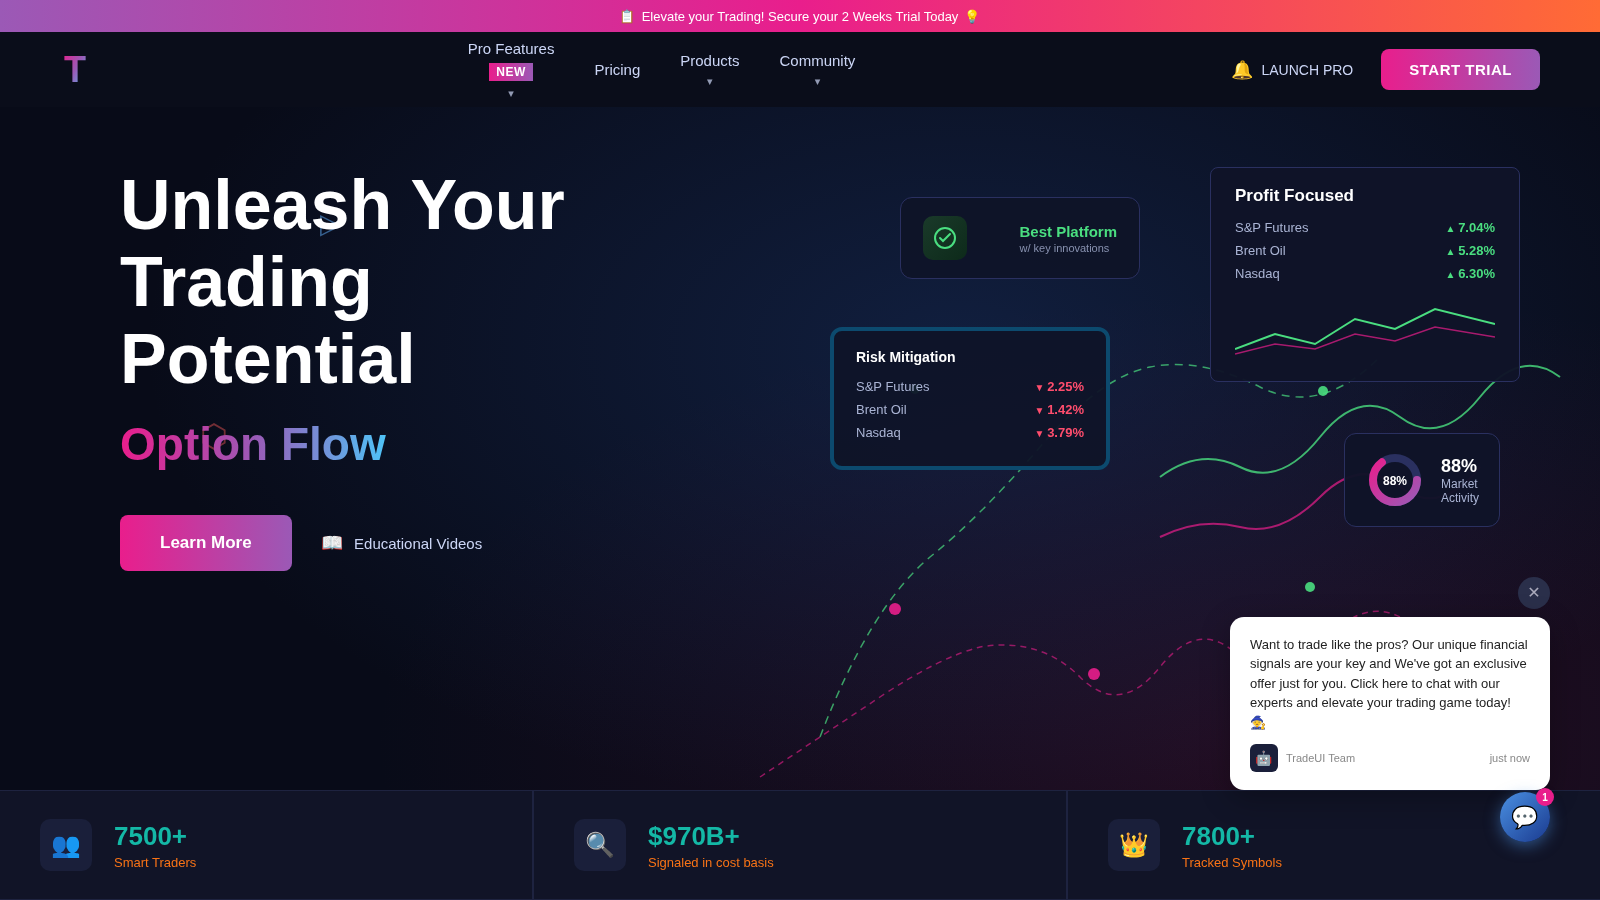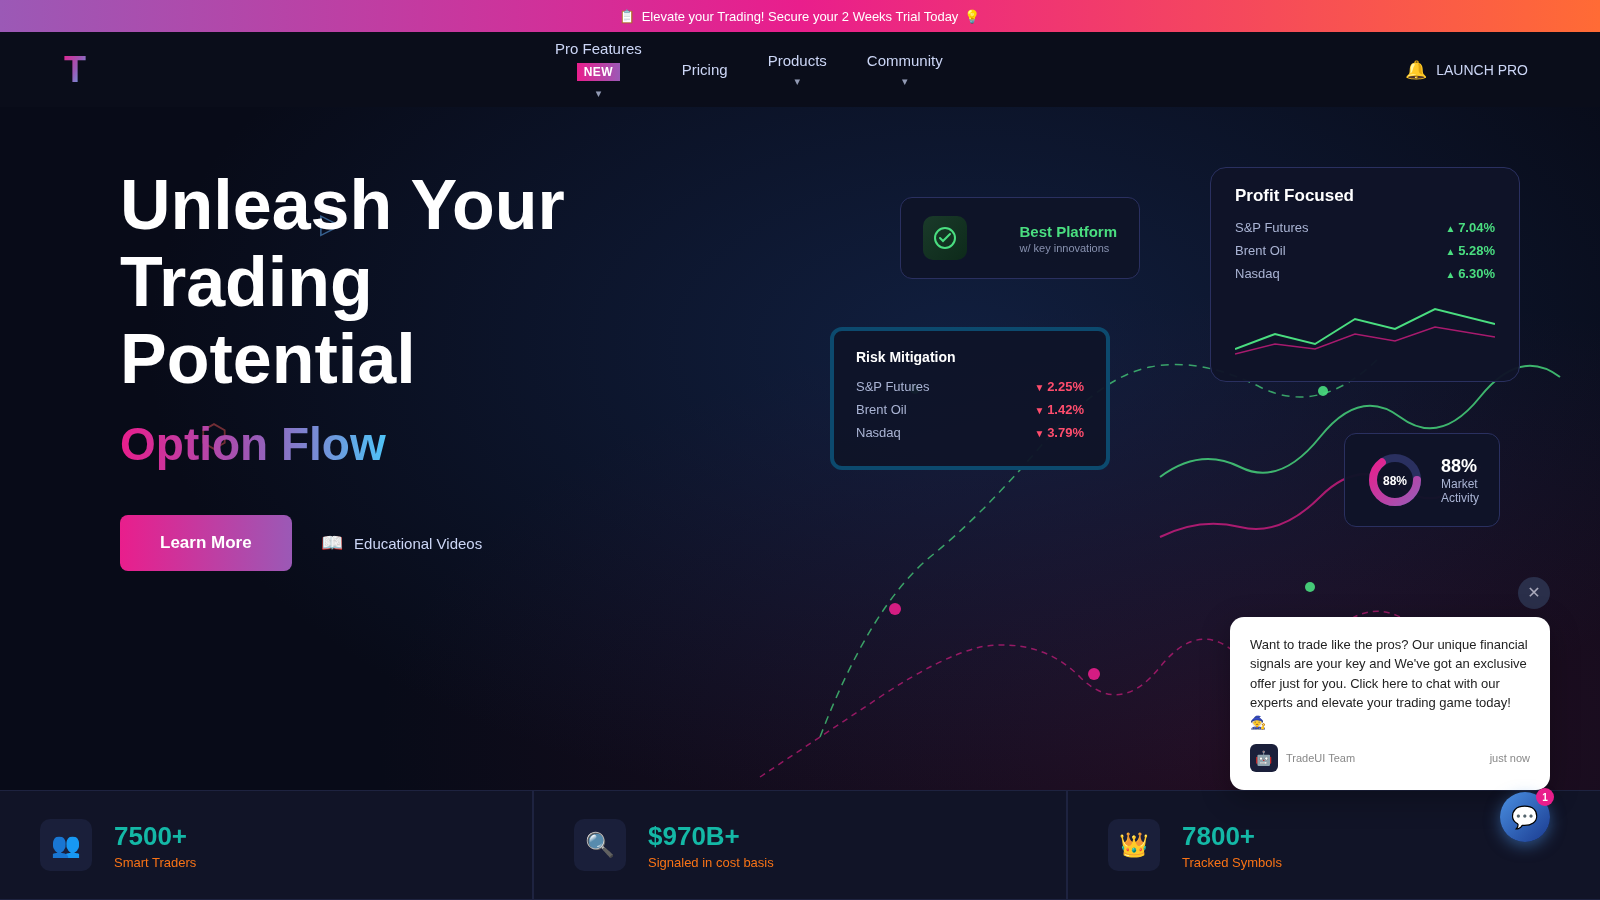--- a/index.html
+++ b/index.html
@@ -320,21 +320,21 @@
 
     .risk-val-neg::before { content: '▼ '; font-size: 10px; }
 
     
     .profit-card {
       position: absolute;
       top: 20px;
       right: 0;
       background: rgba(15, 20, 40, 0.97);
       border: 1px solid #2a3060;
-      border-radius: 16px;
+      border-radius: 8px;
       padding: 18px 24px;
       min-width: 300px;
     }
 
     .profit-title {
       font-size: 17px;
       font-weight: 700;
       color: #fff;
       margin-bottom: 14px;
     }
@@ -542,20 +542,21 @@
       <span>Community</span>
       <span class="nav-chevron">▾</span>
     </div>
   </div>
 
   <div class="nav-right">
     <div class="launch-pro-btn">
       <span class="launch-pro-icon">🔔</span>
       <span>LAUNCH PRO</span>
     </div>
+    <button class="start-trial-btn">START TRIAL</button>
   </div>
 </nav>
 
 <div class="hero">
 
   <svg class="dashed-path" viewBox="0 0 1600 793" xmlns="http://www.w3.org/2000/svg" preserveAspectRatio="none">
 
     <path d="M 820 580 Q 870 450 930 400 Q 980 360 1040 290 Q 1100 220 1150 210 Q 1200 200 1260 230 Q 1320 260 1380 200" fill="none" stroke="#4ade80" stroke-width="1.5" stroke-dasharray="8,6" opacity="0.7"></path>
 
     <path d="M 760 620 Q 820 580 880 540 Q 940 500 980 490 Q 1040 480 1080 520 Q 1120 560 1160 510 Q 1200 460 1240 500 Q 1280 540 1320 490 Q 1360 440 1400 460" fill="none" stroke="#e91e8c" stroke-width="1.5" stroke-dasharray="6,5" opacity="0.6"></path>

